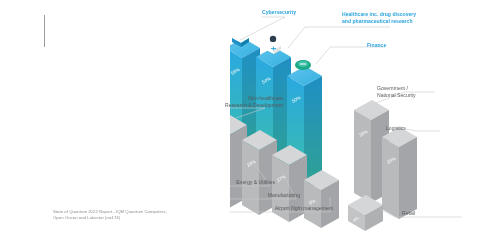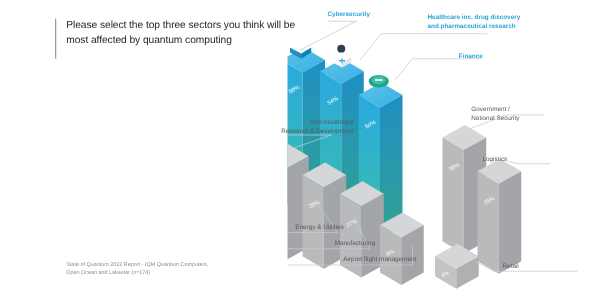--- a/index.html
+++ b/index.html
@@ -40,21 +40,20 @@
   .lbl.dark{color:#58595b;font-weight:400;}
   .lbl.r{text-align:right;}
 </style>
 </head>
 <body>
 
 <div id="stage">
 
   <div class="prompt-wrap">
     <div class="prompt-rule"></div>
-    <div class="prompt-text">Please select the top three sectors you think will be most affected by quantum computing</div>
   </div>
 
   <div class="source">
     <div>State of Quantum 2022 Report - IQM Quantum Computers,</div>
     <div>Open Ocean and Lakestar (n=174)</div>
   </div>
 
   <div id="chart">
 
     <svg width="250" height="241" viewBox="0 0 250 241">

